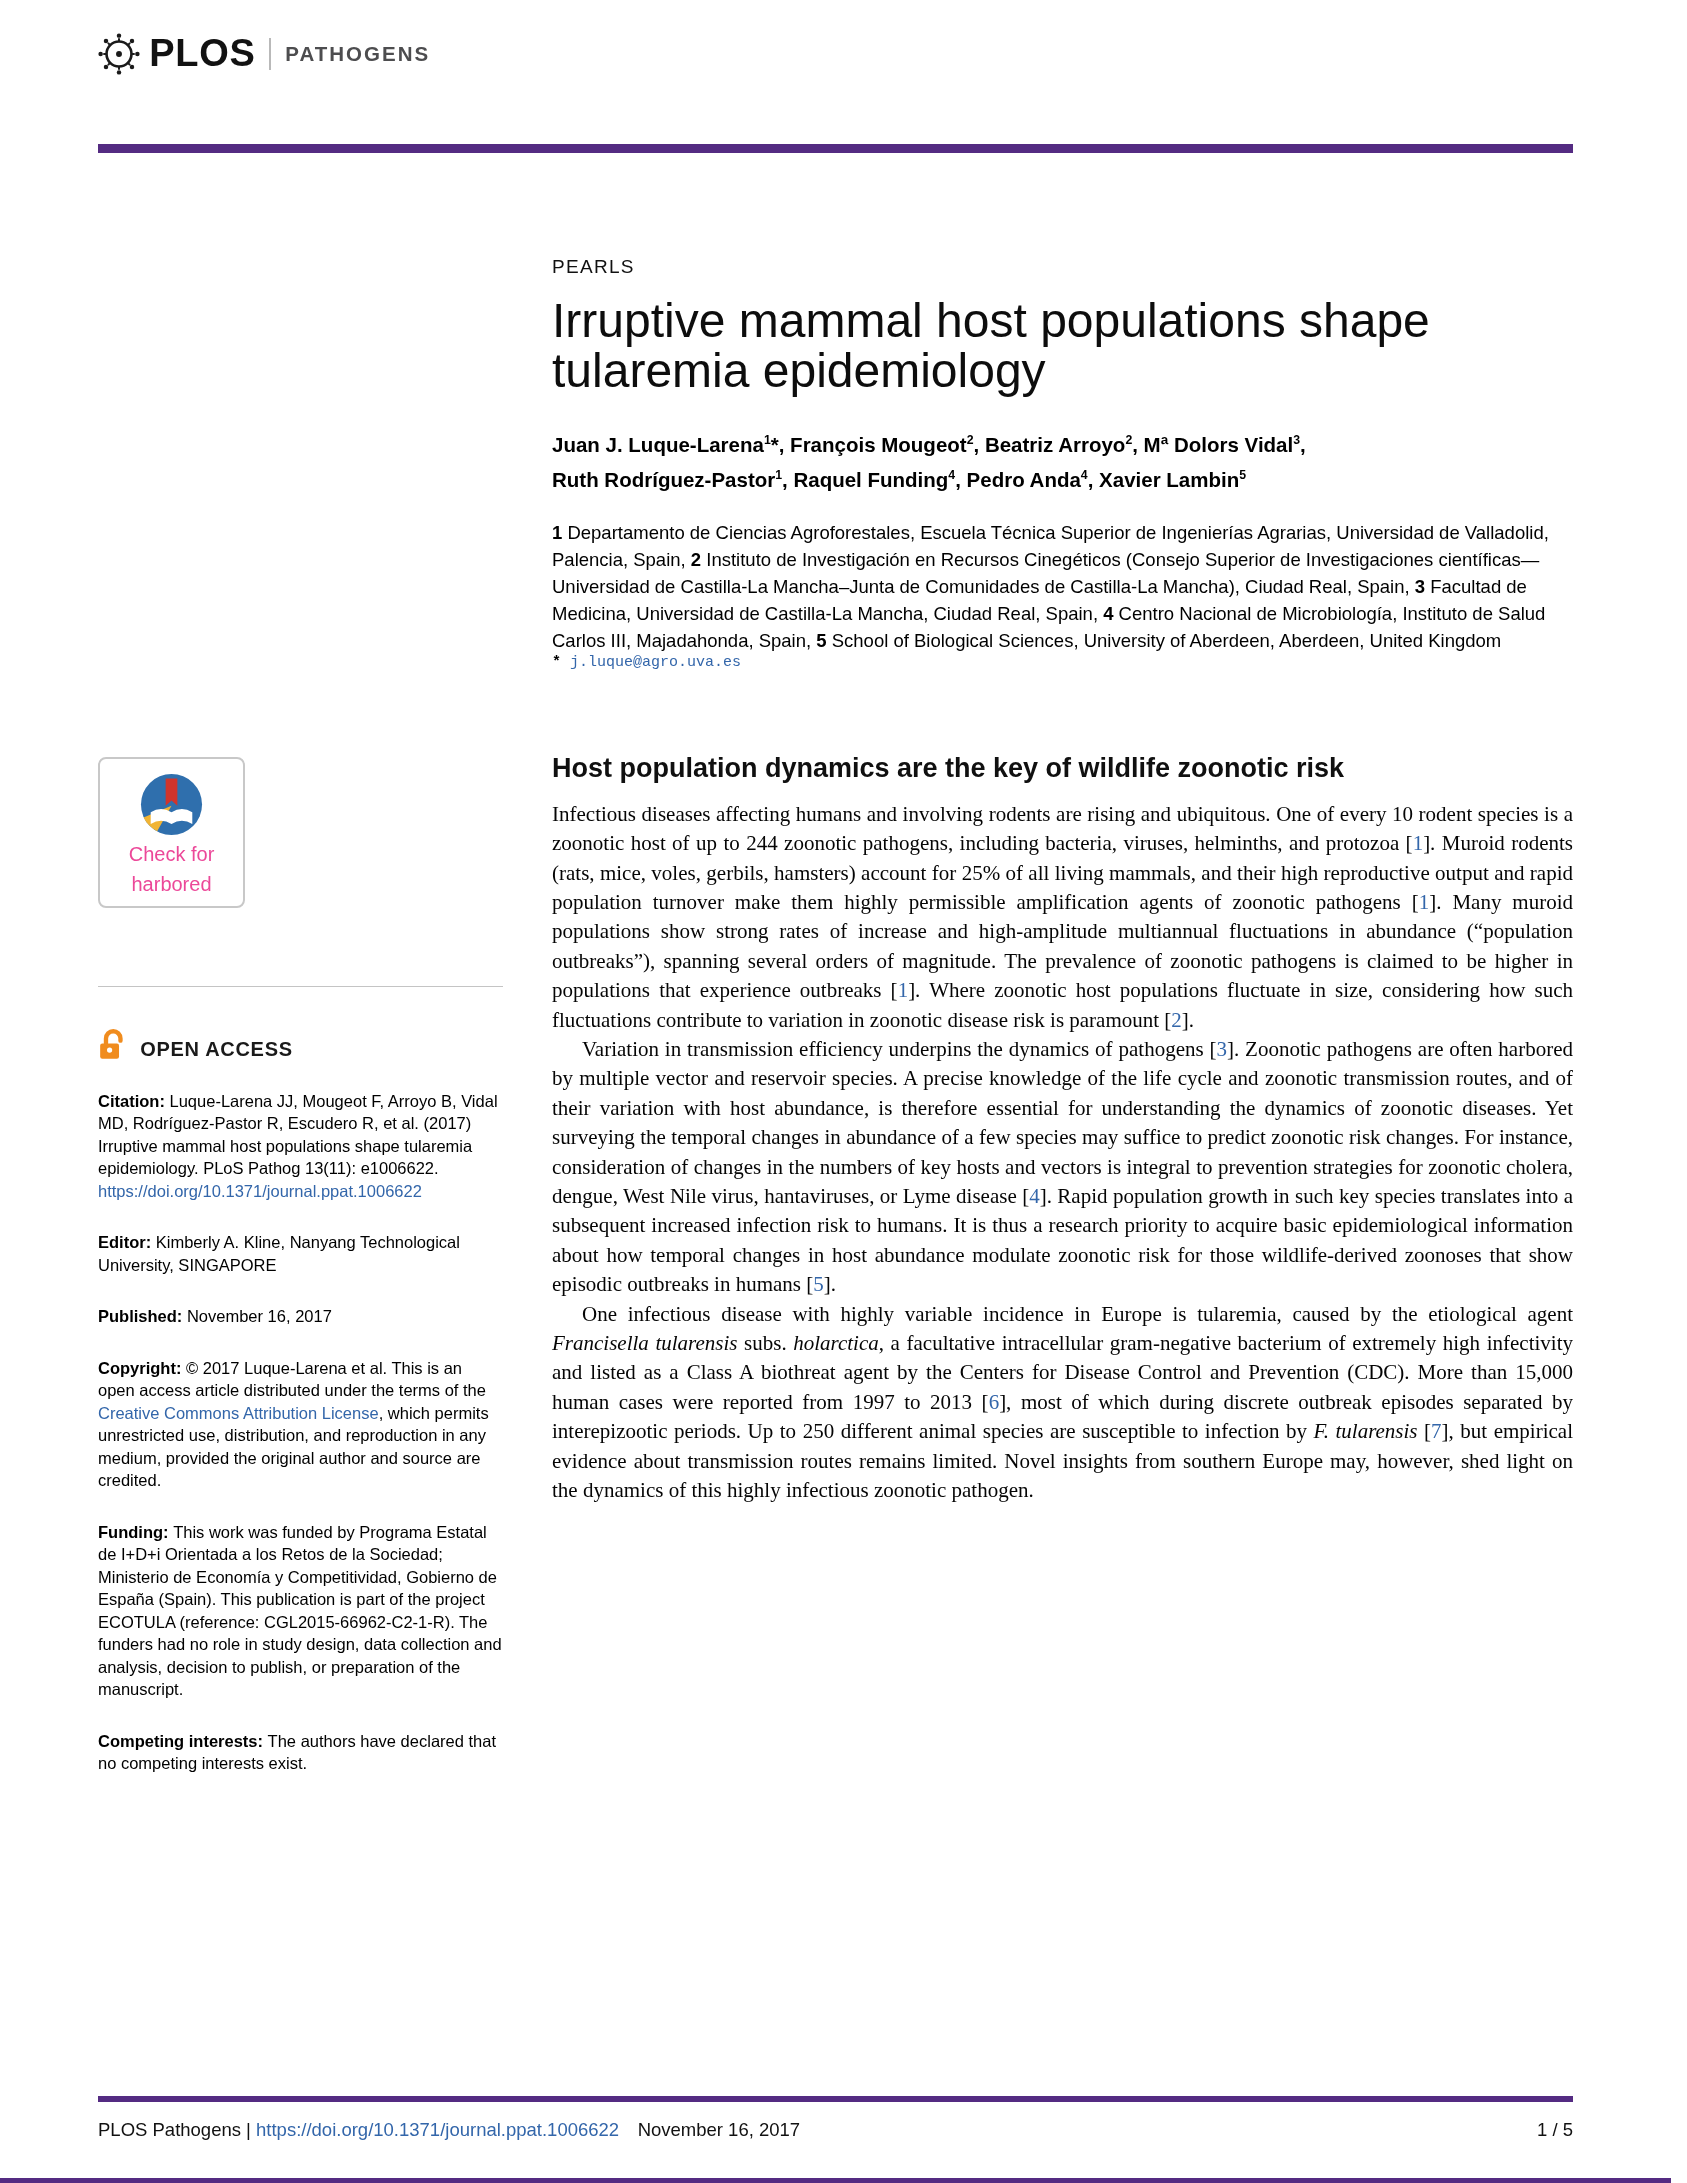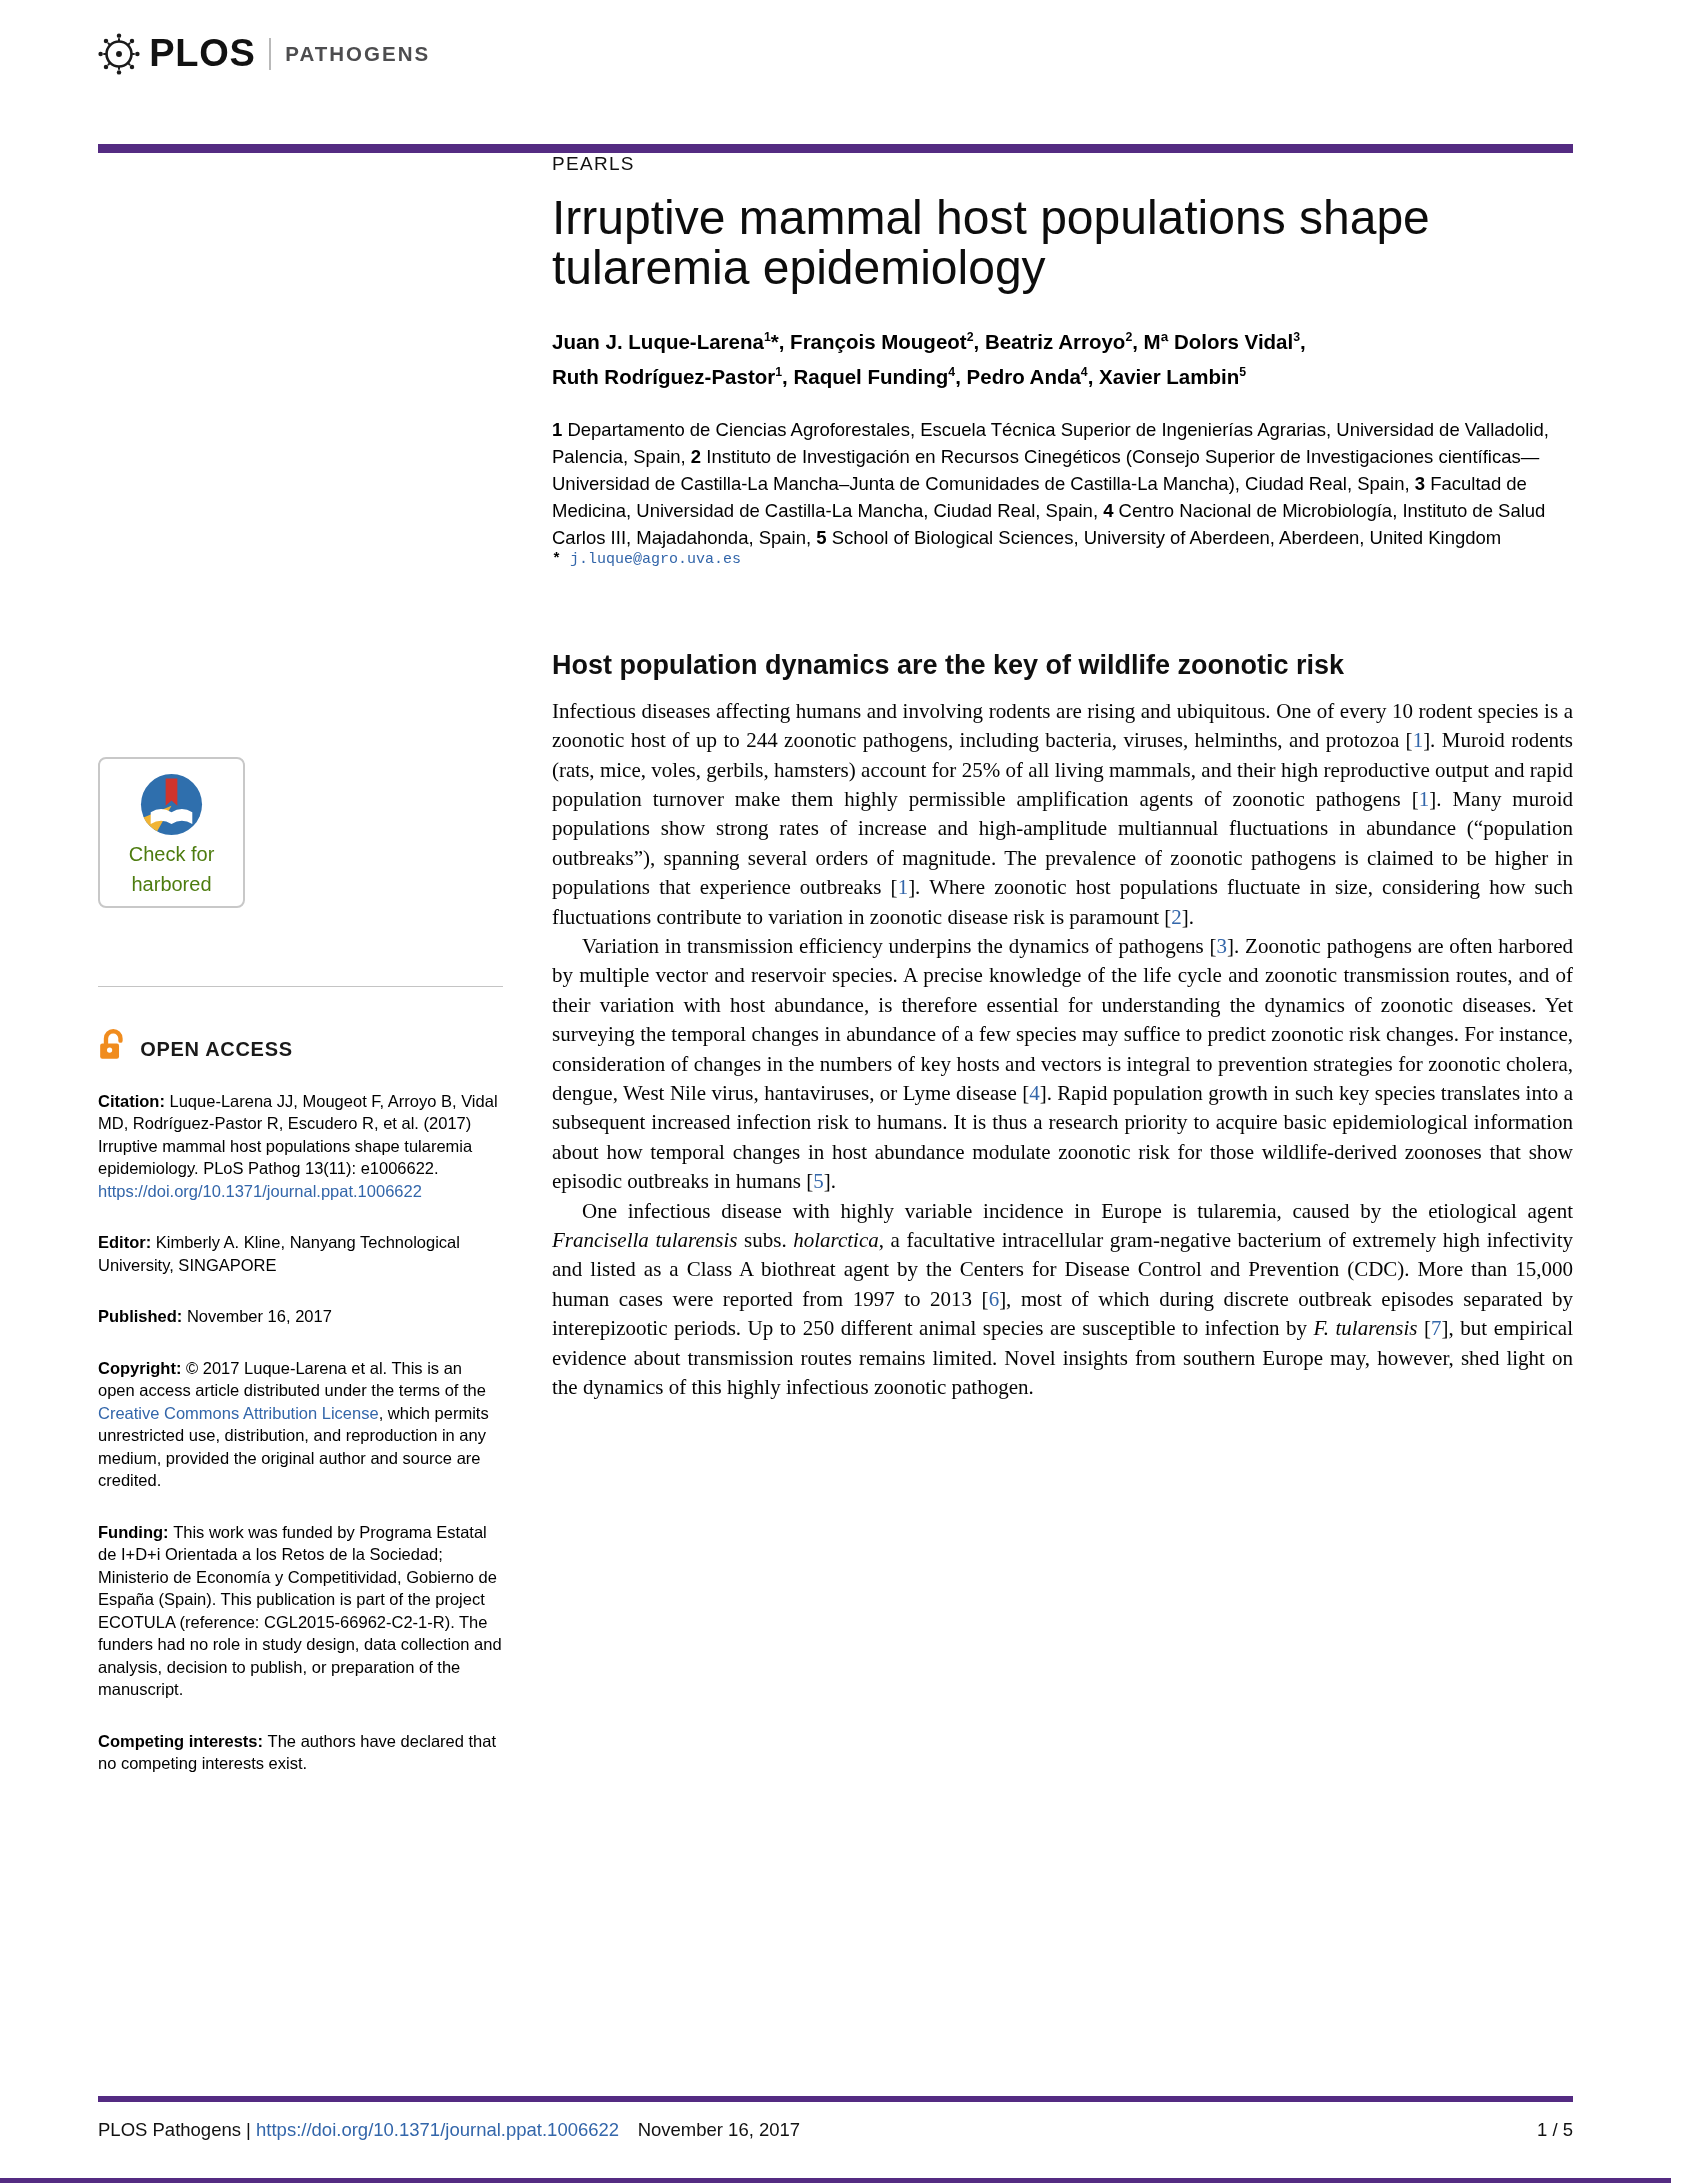--- a/index.html
+++ b/index.html
@@ -12,27 +12,27 @@
   .logo-row { margin-top:29px; display:flex; align-items:center; height:49px; }
   .plos-icon svg { width:42px; height:42px; display:block; }
   .plos-wordmark { font-size:38px; font-weight:bold; letter-spacing:0.7px; color:#121212; margin-left:9.3px; }
   .logo-divider { width:2px; height:32px; background:#b9b9b9; margin:0 14.6px 0 13.2px; }
   .journal-name { font-size:20.5px; letter-spacing:2px; color:#4d4d4f; font-weight:bold; }
   .brand-bar { height:8.6px; background:#542b82; margin-top:66px; }
 
   
   .content { display:flex; margin:0 98px; gap:49px; flex:1; align-items:flex-start; }
   .sidebar { width:405px; flex:0 0 405px; padding-top:604px; }
-  .main { flex:1; min-width:0; }
+  .main { flex:1; padding-top:103px; min-width:0; }
 
   
   .check-badge { width:147px; border:2px solid #c8c8c8; border-radius:8px; background:#fff;
                  padding:13.2px 6.6px 9.3px; display:flex; flex-direction:column; align-items:center; cursor:pointer; }
   .crossmark-icon svg { width:65px; height:65px; display:block; }
-  .check-text { font-size:20px; color:#4d7c0f; line-height:24.5px; margin-top:5.3px; }
+  .check-text { font-size:20px; color:#ec4899; line-height:24.5px; margin-top:5.3px; }
   .side-rule { border:none; border-top:1.3px solid #c4c4c4; margin-top:78px; width:100%; }
   .open-access { display:flex; align-items:flex-end; gap:13.2px; margin-top:42px;font-weight:bold; }
   .oa-icon svg { width:29px; height:32px; display:block; }
   .oa-label { font-size:20px; letter-spacing:0.7px; color:#1a1a1a; }
   .side-block { margin-top:29px; font-size:16.5px; line-height:22.5px; color:#000; }
 
   
   .kicker { font-size:19px; letter-spacing:1.3px; color:#111; }
   .title { margin-top:18.5px; font-size:48px; line-height:50px; font-weight:400; color:#0d0d0d; }
   .authors { margin-top:29px; font-size:20.5px; font-weight:bold; line-height:30px; }

